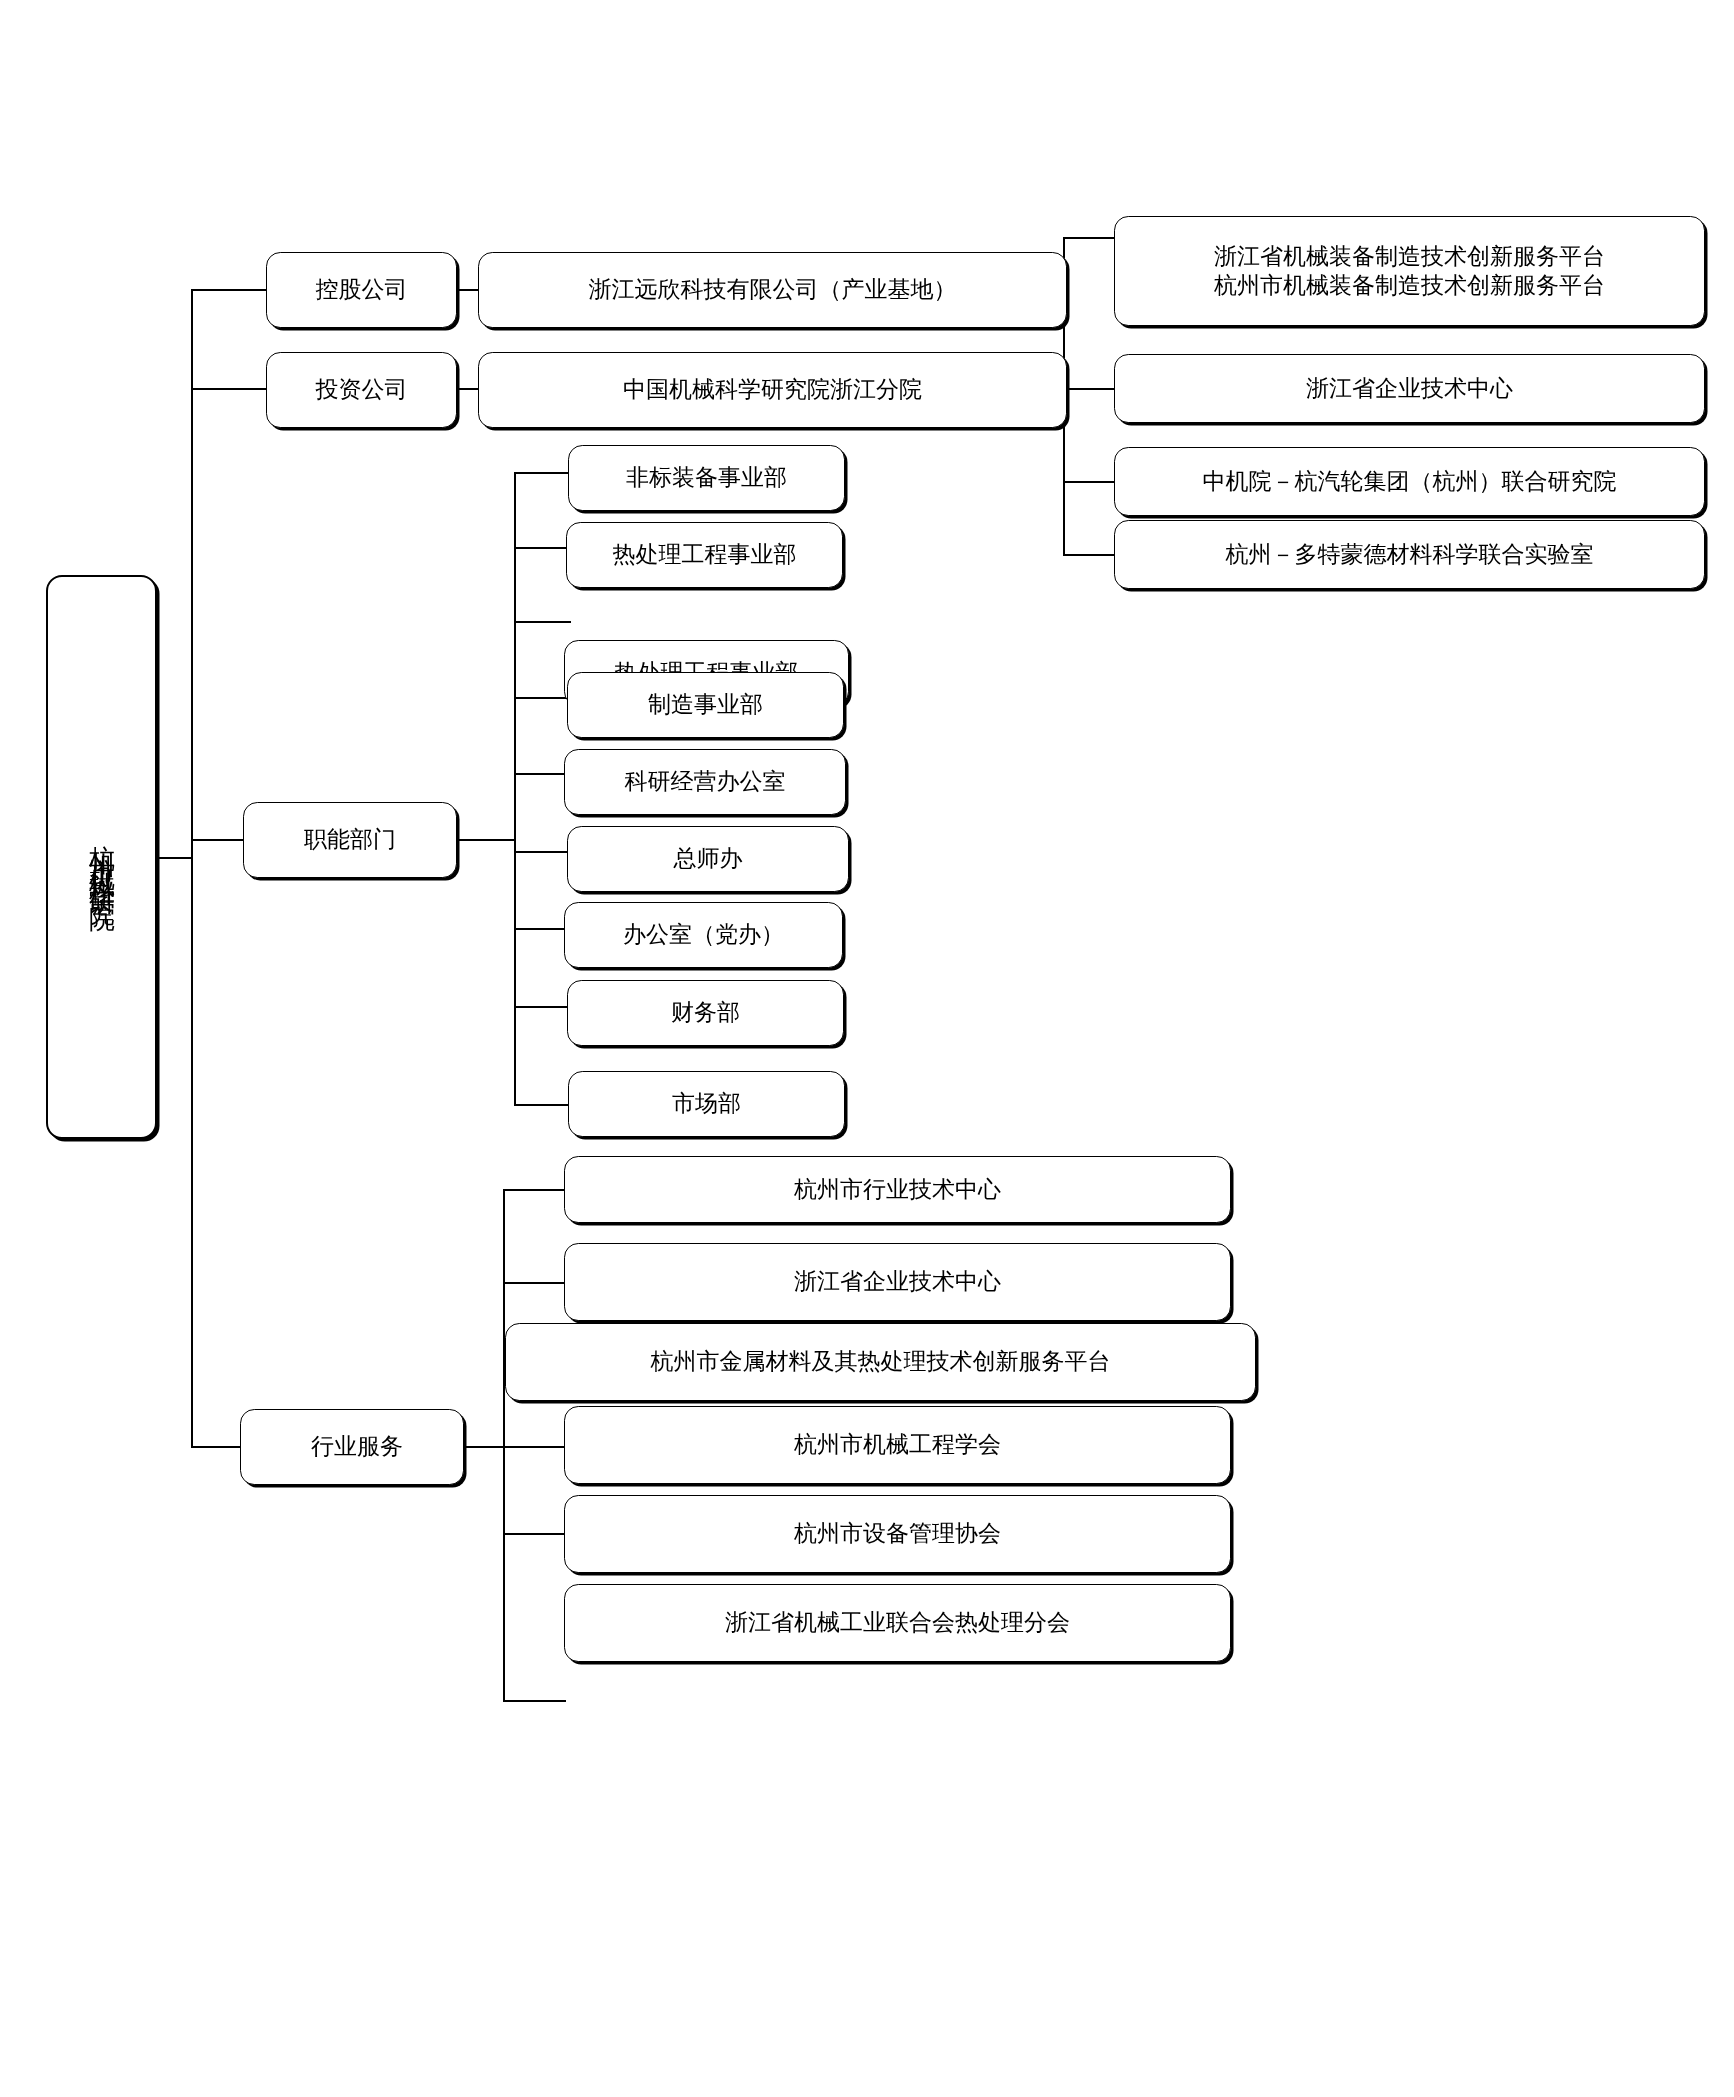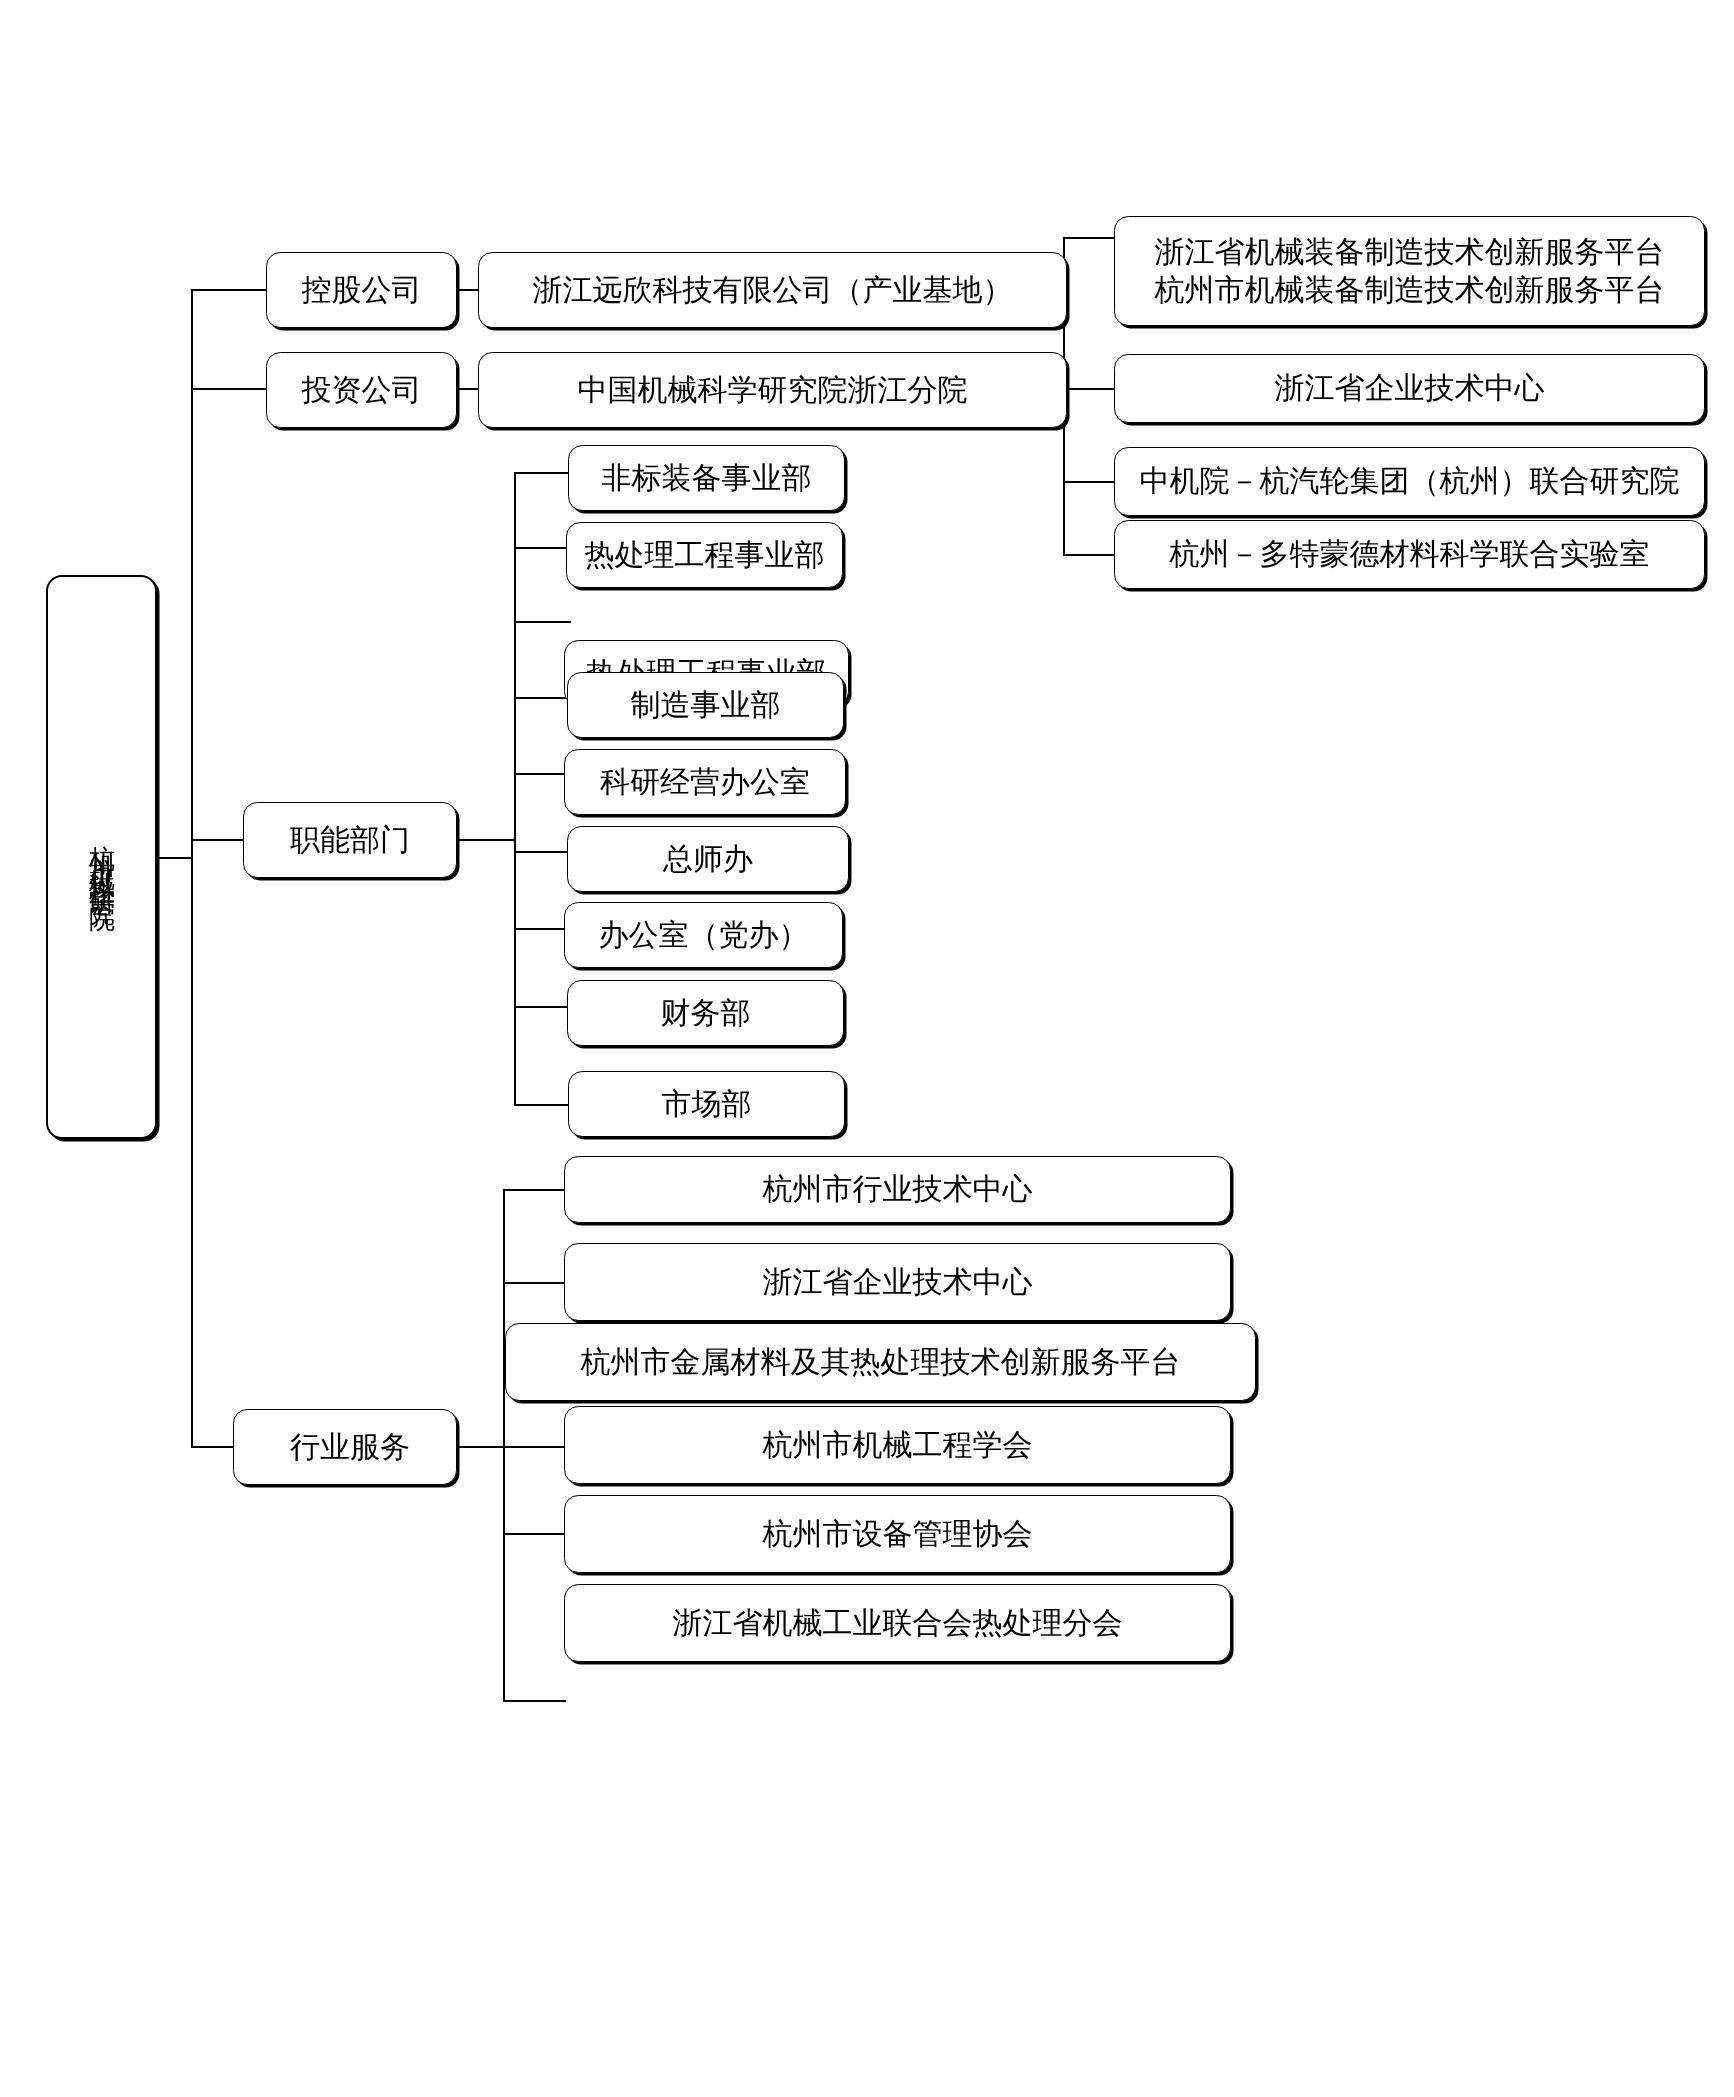--- a/index.html
+++ b/index.html
@@ -61,21 +61,21 @@
 
   
   .ln {
     position: absolute;
     background: #000000;
   }
   .ln.h { height: 1.7px; }
   .ln.v { width: 2.1px; }
 
   
-  .fs-lg { font-size: 30px; }
+  .fs-lg { font-size: 23px; }
 </style>
 </head>
 <body>
 
 <div id="page">
 
   <div class="ln v" style="left:191px; top:289px; height:1159px;"></div>
 
   <div class="ln h" style="left:155px; top:857px; width:38px;"></div>
 
@@ -128,21 +128,21 @@
   </div>
 
   <div class="node fs-lg" style="left:266px; top:352px; width:191px; height:76px;">
     <span class="txt">投资公司</span>
   </div>
 
   <div class="node fs-lg" style="left:243px; top:802px; width:214px; height:76px;">
     <span class="txt">职能部门</span>
   </div>
 
-  <div class="node fs-lg" style="left:233px; top:1409px; width:224px; height:76px;padding-left:16px;">
+  <div class="node fs-lg" style="left:240px; top:1409px; width:224px; height:76px;padding-left:16px;">
     <span class="txt">行业服务</span>
   </div>
 
   <div class="node fs-lg" style="left:478px; top:252px; width:589px; height:76px;">
     <span class="txt">浙江远欣科技有限公司（产业基地）</span>
   </div>
 
   <div class="node fs-lg" style="left:478px; top:352px; width:589px; height:76px;">
     <span class="txt">中国机械科学研究院浙江分院</span>
   </div>

